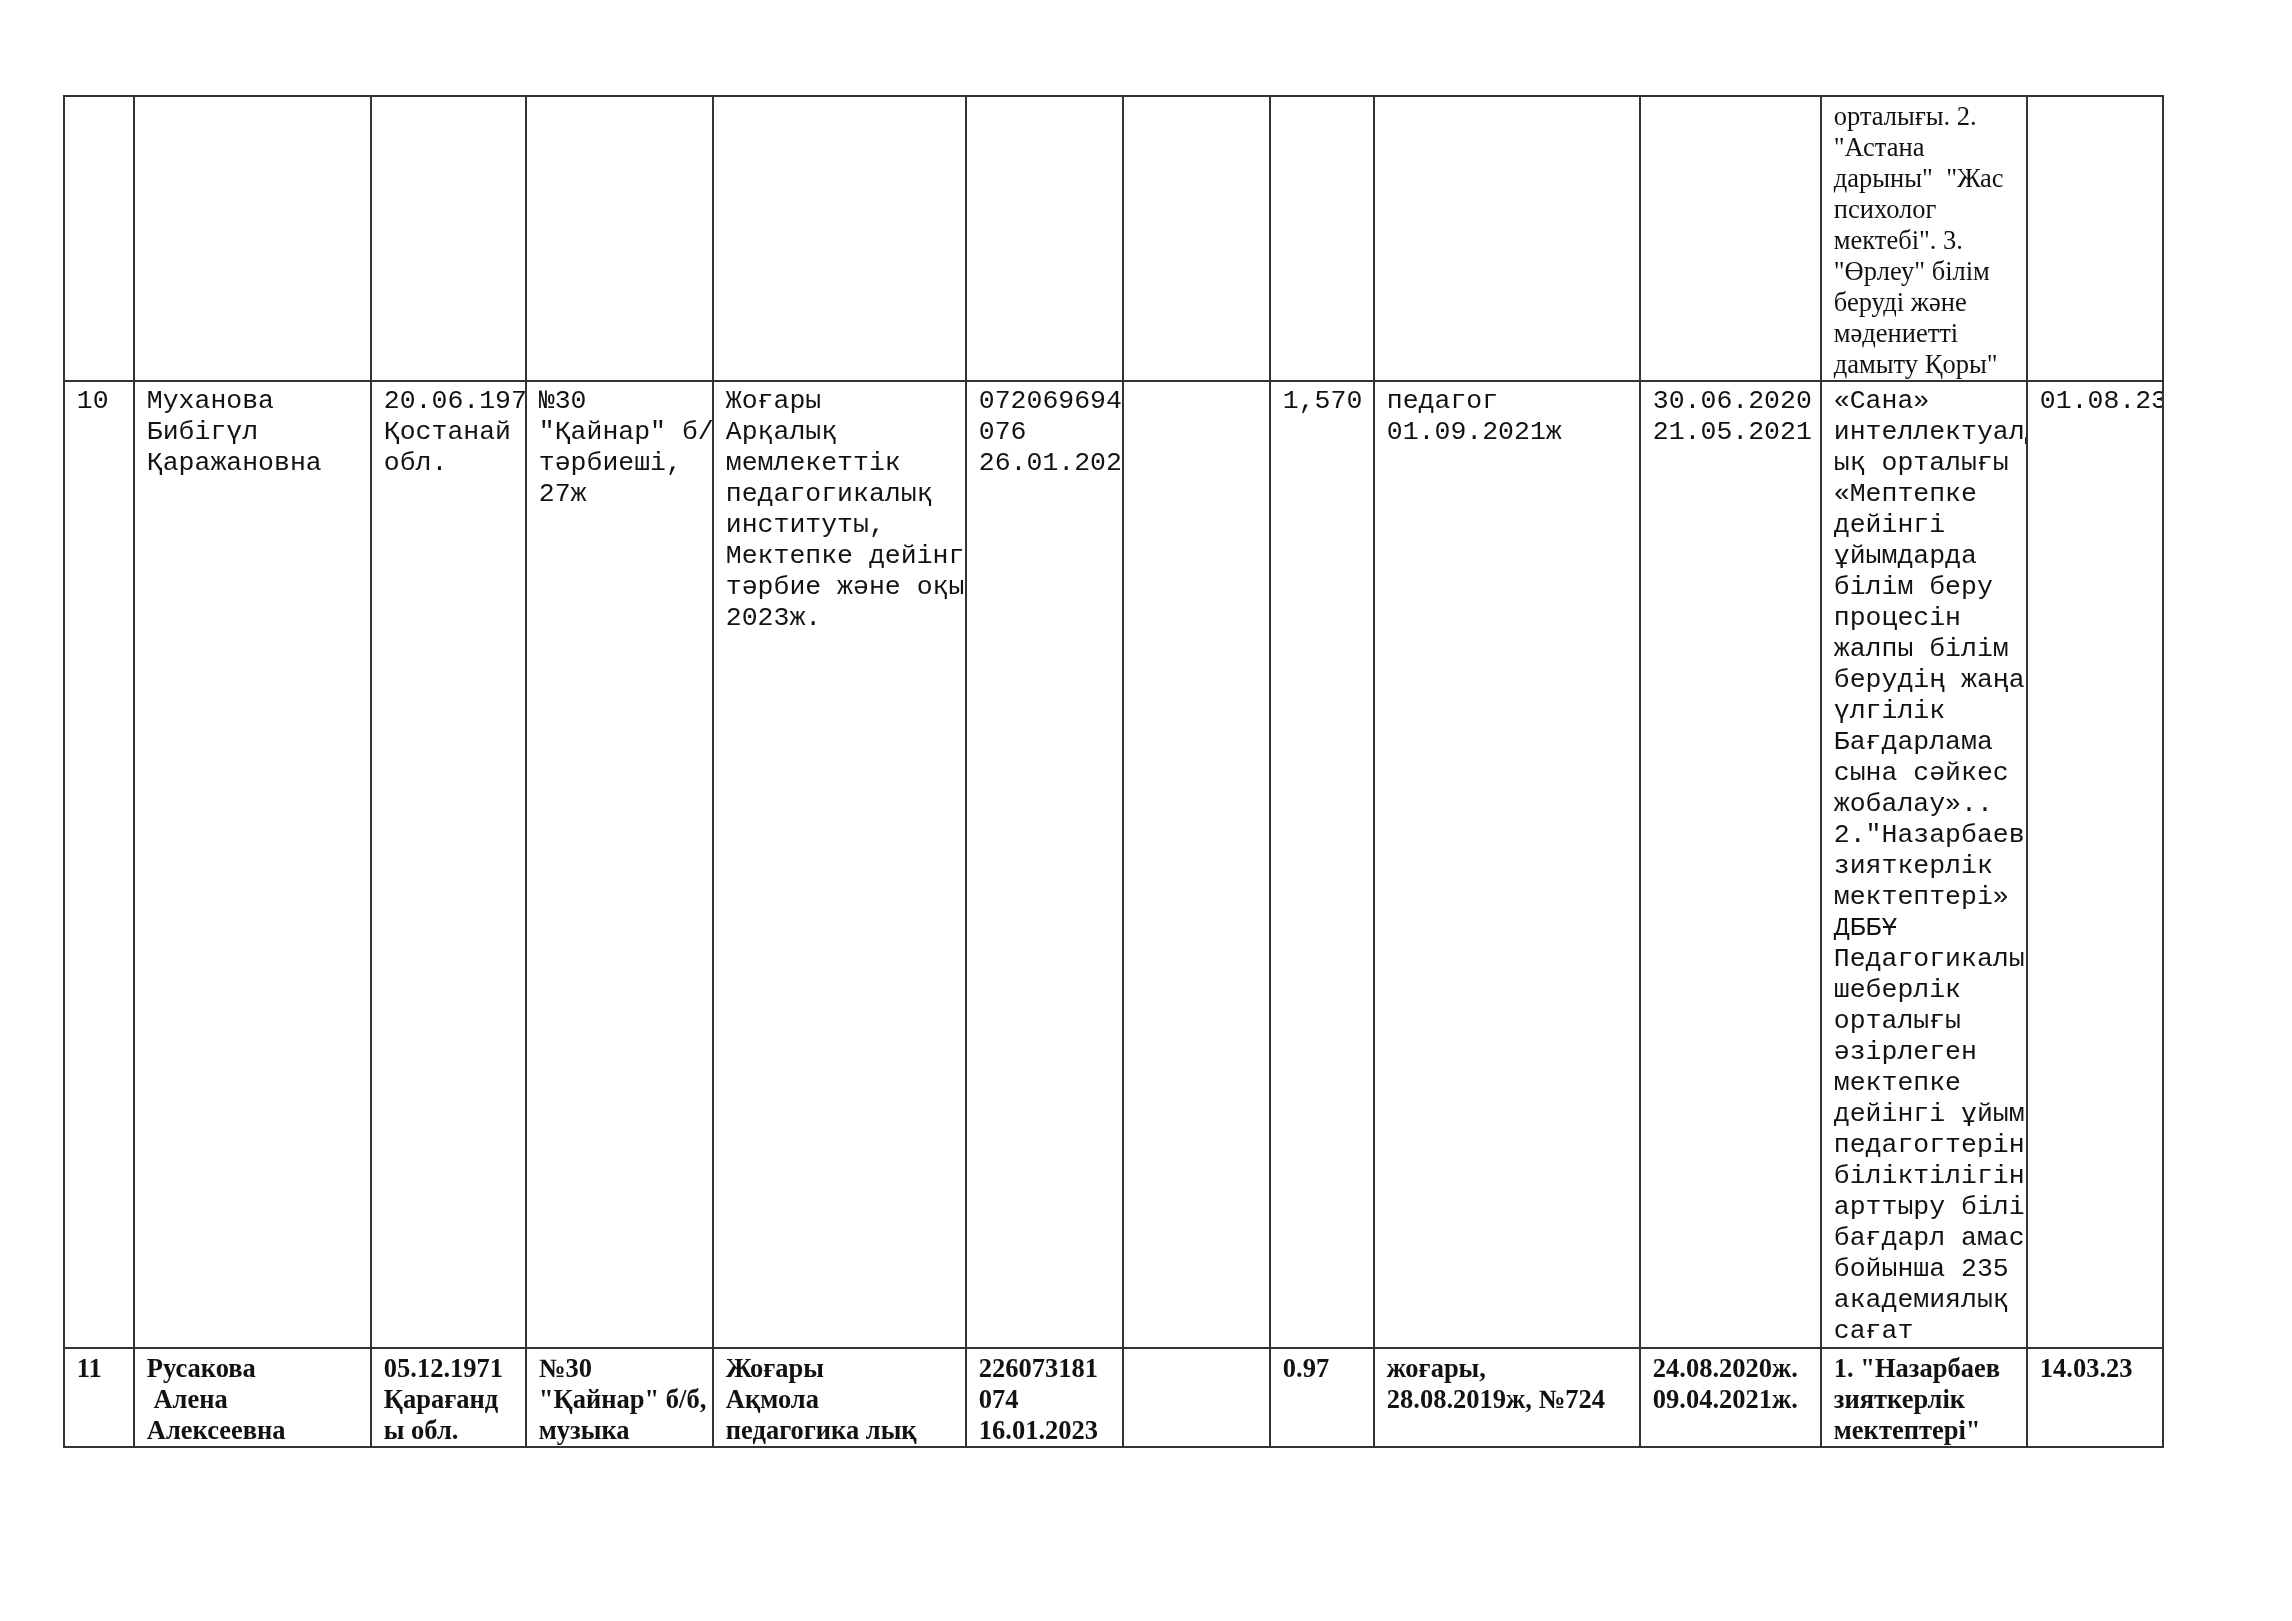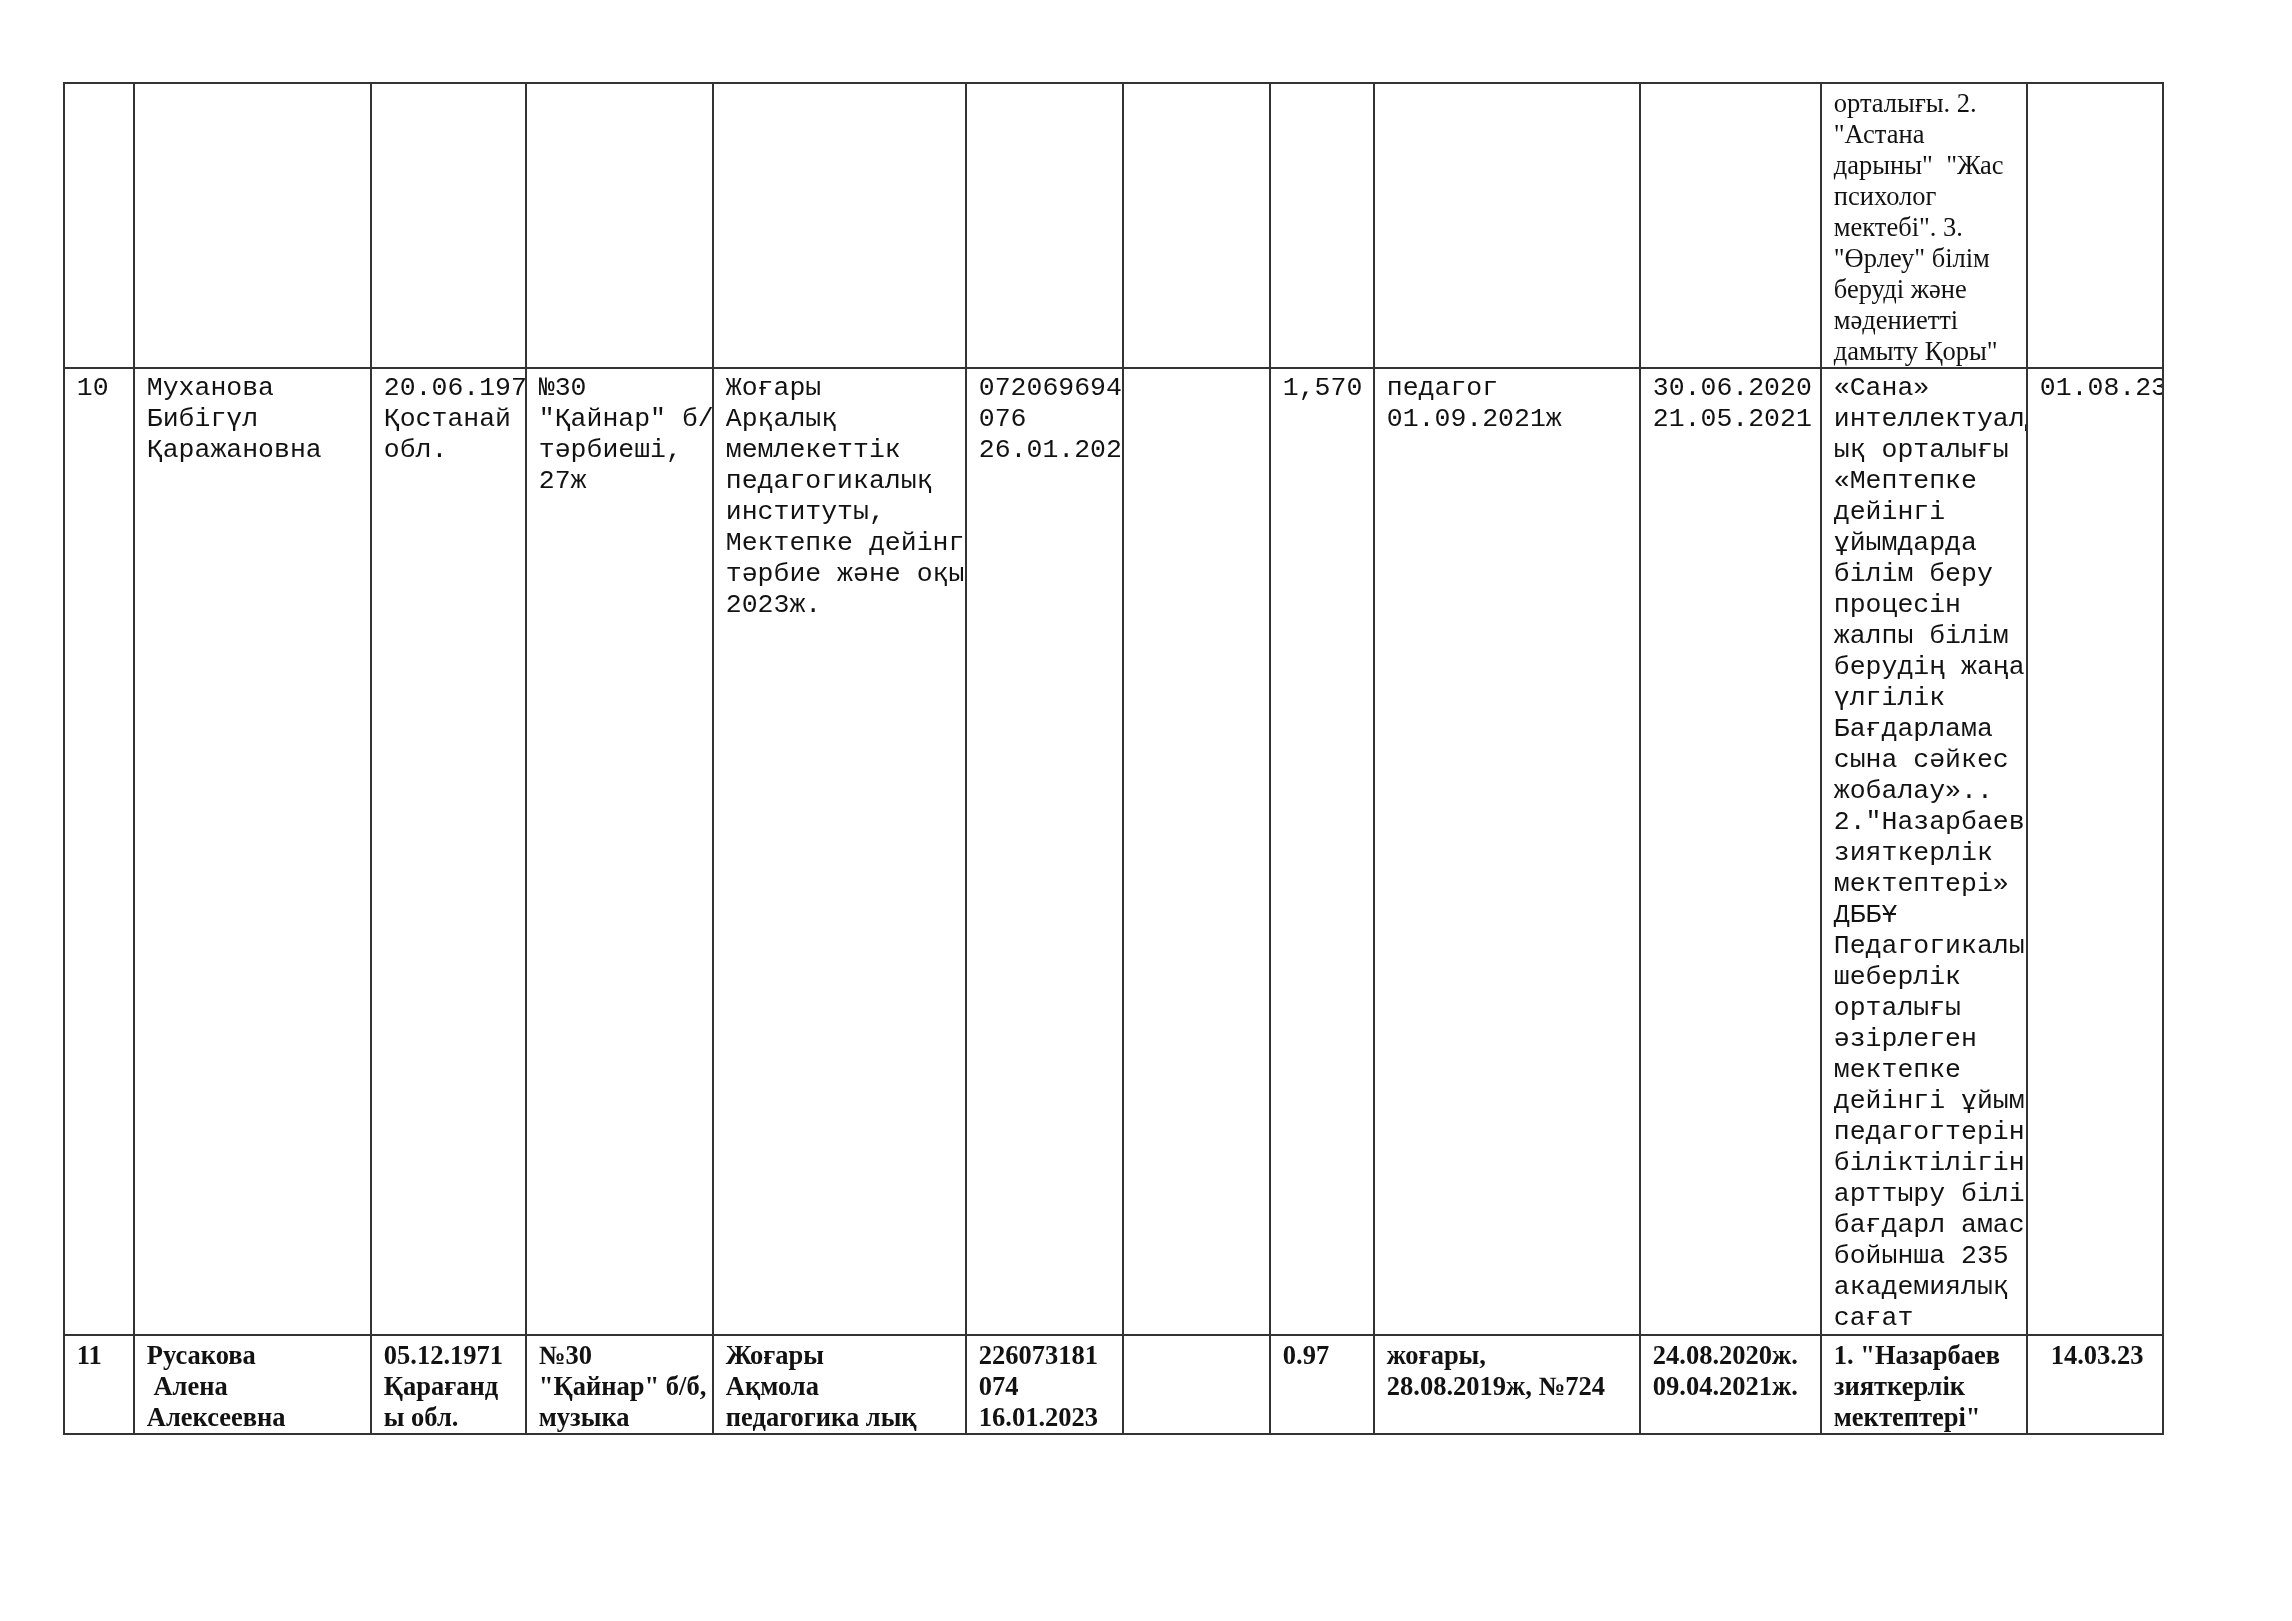--- a/index.html
+++ b/index.html
@@ -12,40 +12,40 @@
     width: 2293px;
     height: 1621px;
     background: #ffffff;
     overflow: hidden;
     font-family: "Liberation Serif", "DejaVu Serif", serif;
     color: #121212;
   }
   table.doc-table {
     position: absolute;
     left: 63px;
-    top: 82px;
+    top: 95px;
     width: 2099px;
     table-layout: fixed;
     border-collapse: collapse;
     border: 2.9px solid #333333;
   }
   table.doc-table td {
     border: 2px solid #333333;
     vertical-align: top;
     padding: 3.9px 7.8px 0 11.8px;
     font-size: 26.5px;
     line-height: 31px;
     white-space: pre;
     overflow: hidden;
   }
   tr.row-cont { height: 283px; }
   tr.row-10   { height: 966px; font-family: Liberation Mono, monospace; }
   tr.row-11   { height: 97px; font-weight: bold; }
   td.c-num  { padding-left: 11.8px; }
-  td.c-date { text-align: center; padding-left: 3.9px; padding-right: 3.9px; }
+  td.c-date { text-align: left; padding-left: 3.9px; padding-right: 3.9px; }
 </style>
 </head>
 <body>
 
 <div class="page">
   <table class="doc-table">
     <colgroup>
       <col style="width:70px">
         <col style="width:237px">
         <col style="width:155px">

